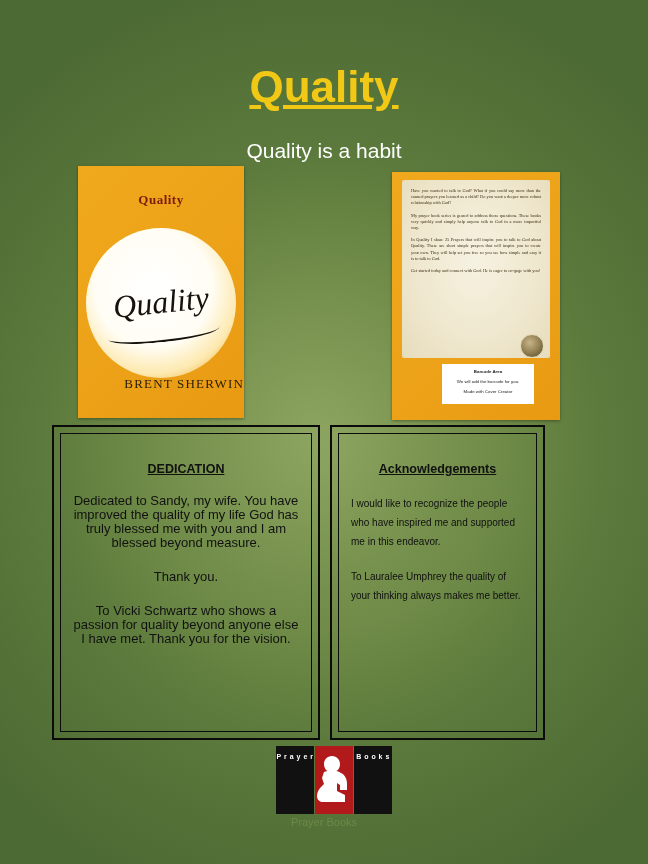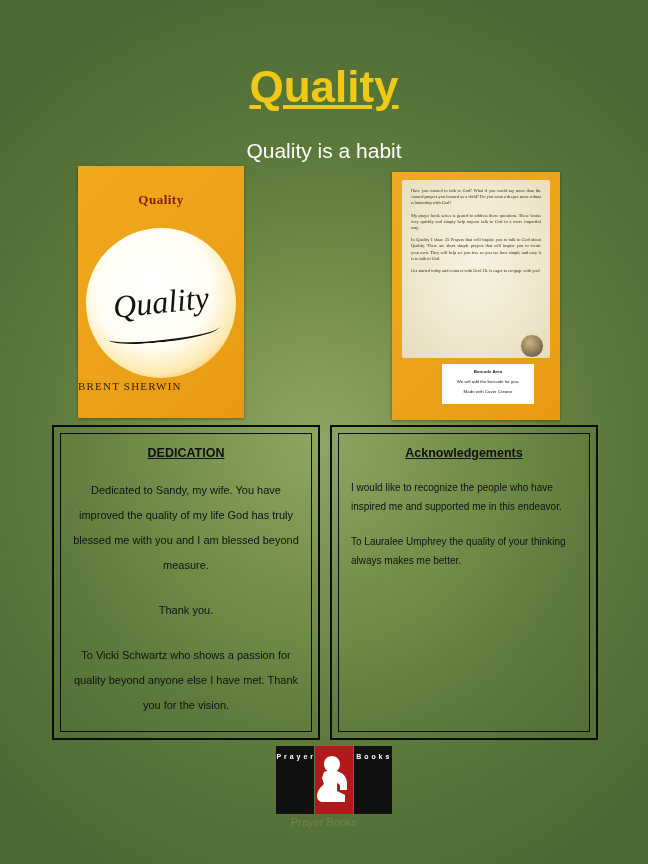--- a/index.html
+++ b/index.html
@@ -100,23 +100,23 @@
     width: 112px;
     height: 16px;
     border-bottom: 2px solid #15120e;
     border-radius: 0 0 60% 40%;
     transform: rotate(-5deg);
   }
   .cf-author {
     position: absolute;
     left: 0; right: 0;
     bottom: 26px;
-    text-align: left;
+    text-align: right;
     font-family: "Liberation Serif", serif;
-    font-size: 11px;
+    font-size: 13px;
     letter-spacing: 1.2px;
     color: #2a1d06;
   }
 
   .cover-back {
     position: absolute;
     left: 392px;
     top: 172px;
     width: 168px;
     height: 248px;
@@ -177,47 +177,47 @@
     position: absolute;
     background: transparent;
     border: 2px solid #0b0b0b;
     box-sizing: border-box;
     padding: 6px;
   }
   .panel .panel-inner {
     border: 1px solid #0b0b0b;
     height: 100%;
     box-sizing: border-box;
-    padding: 12px 12px;
+    padding: 28px 12px;
   }
   .panel-dedication {
     left: 52px;
     top: 425px;
     width: 268px;
     height: 315px;
   }
   .panel-ack {
     left: 330px;
     top: 425px;
-    width: 268px;
+    width: 215px;
     height: 315px;
   }
   .panel-heading {
     text-align: center;
     font-weight: bold;
     font-size: 12.5px;
     color: #101010;
     text-decoration: underline;
     margin-bottom: 18px;
   }
   .ded-body p {
     margin: 0 0 20px 0;
     text-align: center;
-    font-size: 11px;
-    line-height: 25px;
+    font-size: 13px;
+    line-height: 14px;
     color: #111;
   }
   .ack-body p {
     margin: 0 0 16px 0;
     text-align: left;
     font-size: 10px;
     line-height: 19px;
     color: #101010;
   }
 

